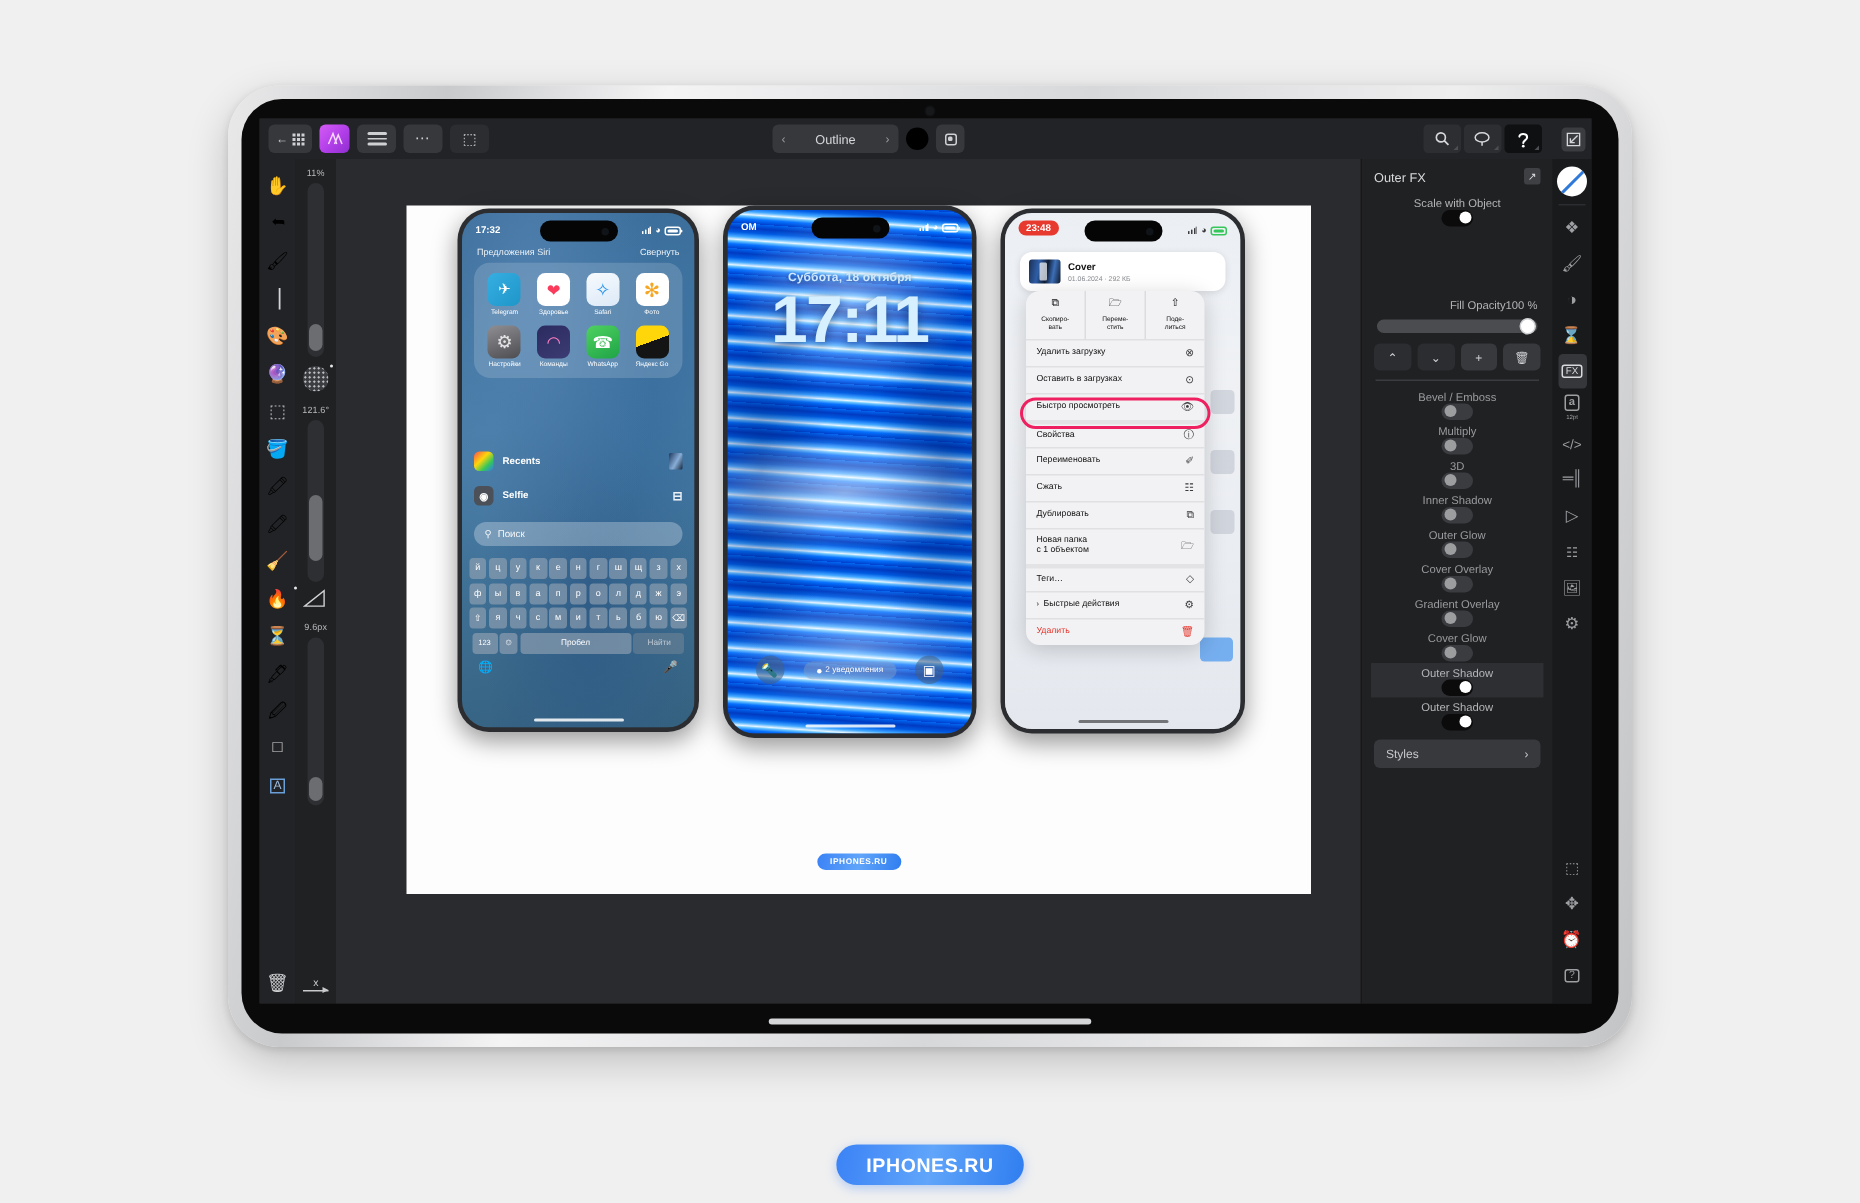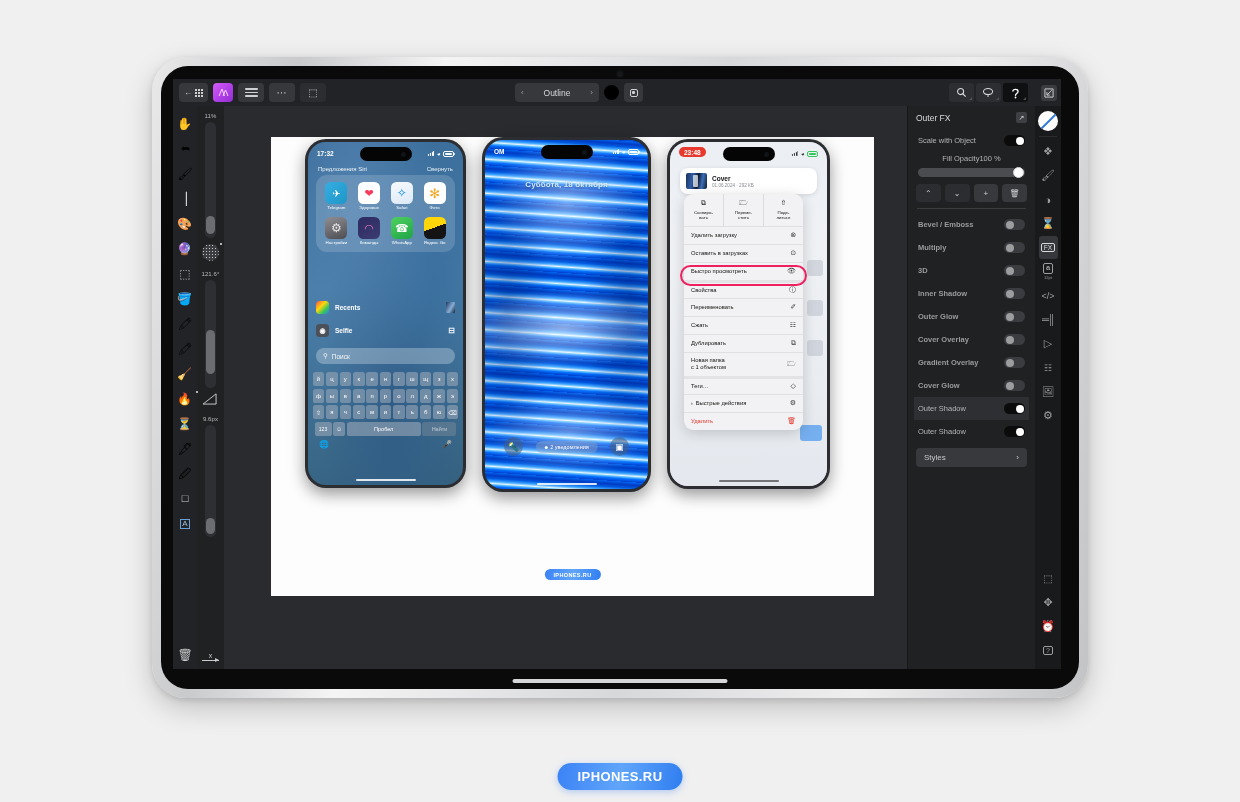--- a/index.html
+++ b/index.html
@@ -383,35 +383,35 @@
   }
   #fx-head {
     height: 23px; display: flex; align-items: center; justify-content: space-between;
     color: #dadbdd; font-size: 8.5px; padding: 0 2px;
   }
   #fx-popout {
     width: 11px; height: 11px; border-radius: 2px; background:#3e4044;
     display:flex;align-items:center;justify-content:center;color:#dcdde0;font-size:7px;
   }
   .fx-row {
-    height: 23px; display: flex; align-items: center; justify-content: space-between;
-    padding: 0 4px; color: #b4b5b8; font-size: 7.5px;
+    height: 23px; display: flex; align-items: center; justify-content: center;
+    padding: 0 4px; color: #b4b5b8; font-size: 7.5px; flex-direction: column;
   }
   .fx-row.active { background: #2e2f32; }
-  .fx-row.dim { color: #9a9b9e; font-weight: bold; }
+  .fx-row.dim { color: #9a9b9e; }
   .toggle {
     width: 21px; height: 11px; border-radius: 6px; background: #3a3c40;
     position: relative;
   }
   .toggle i { position: absolute; top: 1.5px; left: 1.5px; width: 8px; height: 8px;
               border-radius: 50%; background: #9b9d9f; display: block; }
   .toggle.on { background: #0b0b0c; }
   .toggle.on i { left: 11.5px; background: #fff; }
   #fill-block { padding: 2px 4px 0; }
-  #fill-label { display: flex; justify-content: center; color:#b4b5b8; font-size:7.5px; }
+  #fill-label { display: flex; justify-content: flex-end; color:#b4b5b8; font-size:7.5px;margin-top:45px; }
   #fill-track { margin-top: 5px; height: 9px; border-radius: 5px; background:#4a4c50; position:relative;}
   #fill-thumb { position:absolute; right: 1px; top:-1.5px; width:11px;height:11px;border-radius:50%;
                 background:#fff; border:1px solid #cfd0d2;}
   #fx-actions { display: flex; gap: 4px; margin: 7px 2px 6px; }
   .fx-act { flex: 1; height: 18px; border-radius: 4px; background: #37393d;
             display:flex;align-items:center;justify-content:center;color:#cfd0d2;font-size:8px;}
   .fx-act.alt { background: #2b2d30; }
   #fx-div { height: 1px; background: #3a3c40; margin: 0 3px 4px; }
   #styles-btn {
     height: 19px; margin: 5px 2px 8px; border-radius: 4px; background: #37393d;
@@ -749,20 +749,21 @@
                         <i></i>
                         <i></i>
                       </span>
                     <span class="wifi">◕</span>
                     <span class="batt">
                         <i></i>
                       </span>
                   </span>
                 </div>
                 <div id="p2-date">Суббота, 18 октября</div>
+                <div id="p2-time">17:11</div>
                 <div id="p2-notif">
                   <span class="dot"></span>
                   <span>2 уведомления</span>
                 </div>
                 <div class="p2-btn" id="p2-flash">
                     <span>🔦</span>
                   </div>
                 <div class="p2-btn" id="p2-cam">
                     <span>▣</span>
                   </div>

